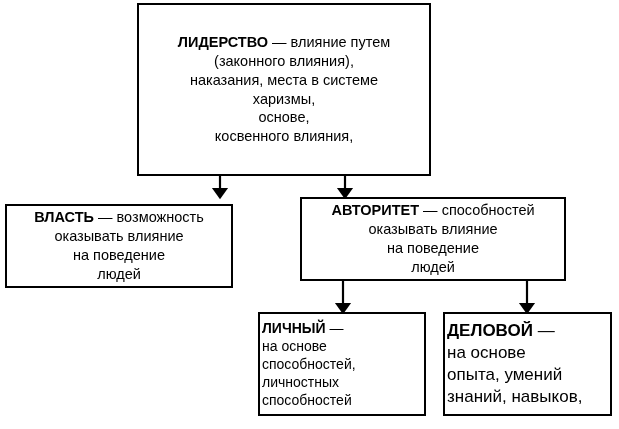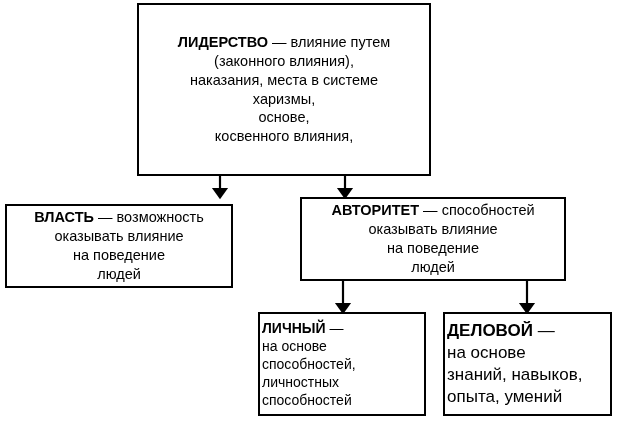--- a/index.html
+++ b/index.html
@@ -122,18 +122,18 @@
       <span class="line">способностей,</span>
       <span class="line">личностных</span>
       <span class="line">способностей</span>
     </div>
   </div>
 
   <div class="node left" id="node-business">
     <div class="pad">
       <span class="line"><span class="lead">ДЕЛОВОЙ</span><span> —</span><span></span></span>
       <span class="line">на основе</span>
+      <span class="line">опыта, умений</span>
       <span class="line">знаний, навыков,</span>
-      <span class="line">опыта, умений</span>
     </div>
   </div>
 
 </div>
 
 </body></html>

